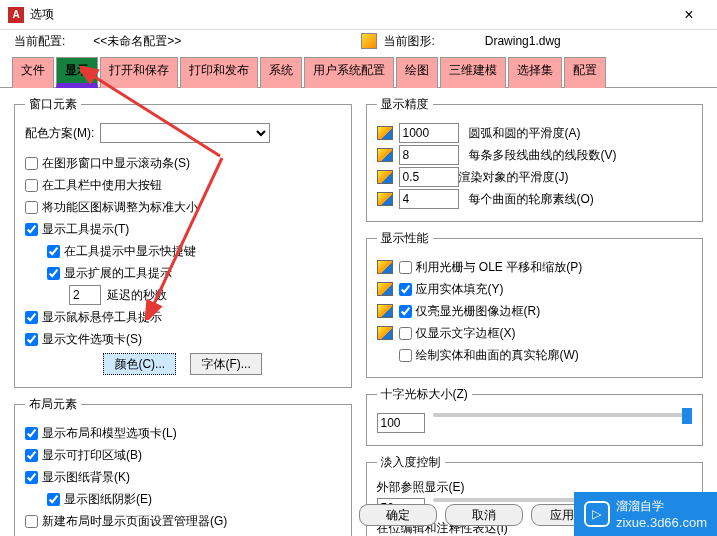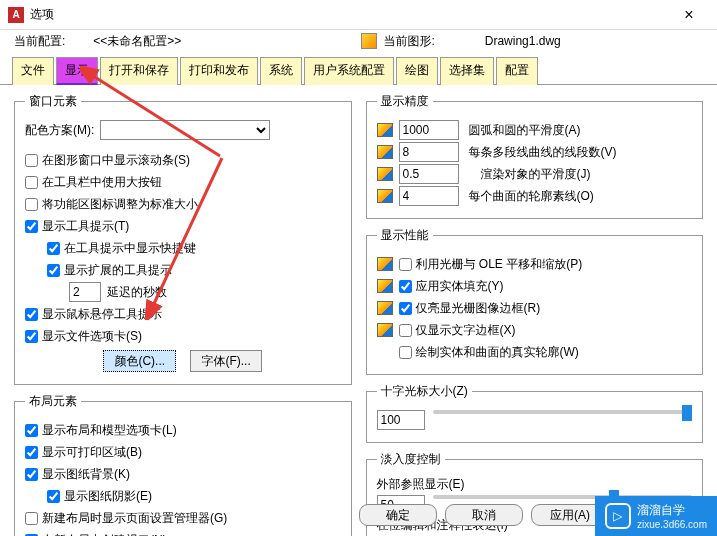--- a/index.html
+++ b/index.html
@@ -7,22 +7,22 @@
 
 .titlebar { height: 30px; display: flex; align-items: center; padding: 0 8px; border-bottom: 1px solid #ddd; }
 .titlebar .icon { width: 16px; height: 16px; background: #c62828; margin-right: 6px; display: flex; align-items: center; justify-content: center; color: #fff; font-size: 10px; font-weight: bold; }
 .titlebar .title { flex: 1; }
 .titlebar .close { width: 40px; text-align: center; font-size: 16px; cursor: pointer; }
 
 .inforow { height: 22px; display: flex; align-items: center; padding: 0 14px; }
 .inforow .drawing-icon { width: 16px; height: 16px; margin-left: 180px; margin-right: 6px; background: linear-gradient(135deg,#fdd835,#fb8c00); border: 1px solid #888; }
 
 .tabs { display: flex; border-bottom: 1px solid #999; padding-left: 12px; margin-top: 4px; }
-.tab { padding: 4px 8px; border: 1px solid #999; border-bottom: none; margin-right: 2px; background: #fef9c3; position: relative; top: 1px; cursor: pointer; }
-.tab.active { background: #d946ef; border-bottom: 2px solid #6d28d9; }
+.tab { padding: 4px 8px; border: 1px solid #999; border-bottom: none; margin-right: 2px; background: #fca5a5; position: relative; top: 1px; cursor: pointer; }
+.tab.active { background: #15803d; border-bottom: 5px solid #6d28d9; font-weight: bold; }
 
 .content { display: flex; padding: 8px 14px; gap: 14px; }
 .col { flex: 1; }
 
 fieldset { border: 1px solid #999; margin-bottom: 8px; padding: 8px 10px 10px 10px; }
 legend { padding: 0 4px; }
 
 .row { display: flex; align-items: center; margin: 2px 0; min-height: 20px; }
 .row.indent1 { padding-left: 22px; }
 .row.indent2 { padding-left: 44px; }
@@ -42,21 +42,21 @@
 .slider-wrap { display: flex; align-items: flex-start; margin: 2px 0; }
 .slider-wrap input[type=text] { width: 48px; margin-right: 8px; }
 .slider-track { flex: 1; height: 4px; background: #ccc; position: relative; border-radius: 2px; }
 .slider-thumb { position: absolute; top: -5px; width: 10px; height: 16px; background: #1e88e5; }
 
 .footer { position: absolute; bottom: 10px; right: 22px; display: flex; gap: 8px; }
 .footer .btn { min-width: 78px; border-radius: 9px; }
 
 .watermark { position: absolute; right: 0; bottom: 0; background: #1e88e5; color: #fff; padding: 6px 10px; display: flex; align-items: center; gap: 6px; font-size: 13px; }
 .watermark .play { width: 26px; height: 26px; border: 2px solid #fff; border-radius: 6px; display: flex; align-items: center; justify-content: center; }
-.watermark .sm { font-size: 10px; opacity: .9; }
+.watermark .sm { font-size: 13px; opacity: .9; }
 
 svg.arrow { position: absolute; pointer-events: none; }
 </style>
 </head>
 <body>
 
 <div class="titlebar">
   <div class="icon">A</div>
   <div class="title">选项</div>
   <div class="close">×</div>
@@ -71,20 +71,21 @@
 </div>
 
 <div class="tabs" id="tabs">
     <div class="tab">文件</div>
     <div class="tab active">显示</div>
     <div class="tab">打开和保存</div>
     <div class="tab">打印和发布</div>
     <div class="tab">系统</div>
     <div class="tab">用户系统配置</div>
     <div class="tab">绘图</div>
+    <div class="tab">三维建模</div>
     <div class="tab">选择集</div>
     <div class="tab">配置</div>
   </div>
 
 <div class="content">
   <div class="col">
     <fieldset>
       <legend>窗口元素</legend>
       <div class="row">
         <span style="margin-right:6px">配色方案(M):</span>
@@ -172,21 +173,21 @@
             <span style="margin-left:10px">圆弧和圆的平滑度(A)</span>
           </div>
           <div class="row">
             <div class="pic-icon"></div>
             <input type="text" class="numbox" value="8" style="">
             <span style="margin-left:10px">每条多段线曲线的线段数(V)</span>
           </div>
           <div class="row">
             <div class="pic-icon"></div>
             <input type="text" class="numbox" value="0.5" style="">
-            <span style="margin-left:22px">渲染对象的平滑度(J)</span>
+            <span style="margin-left:0">渲染对象的平滑度(J)</span>
           </div>
           <div class="row">
             <div class="pic-icon"></div>
             <input type="text" class="numbox" value="4" style="">
             <span style="margin-left:10px">每个曲面的轮廓素线(O)</span>
           </div>
         </div>
     </fieldset>
 
     <fieldset>

